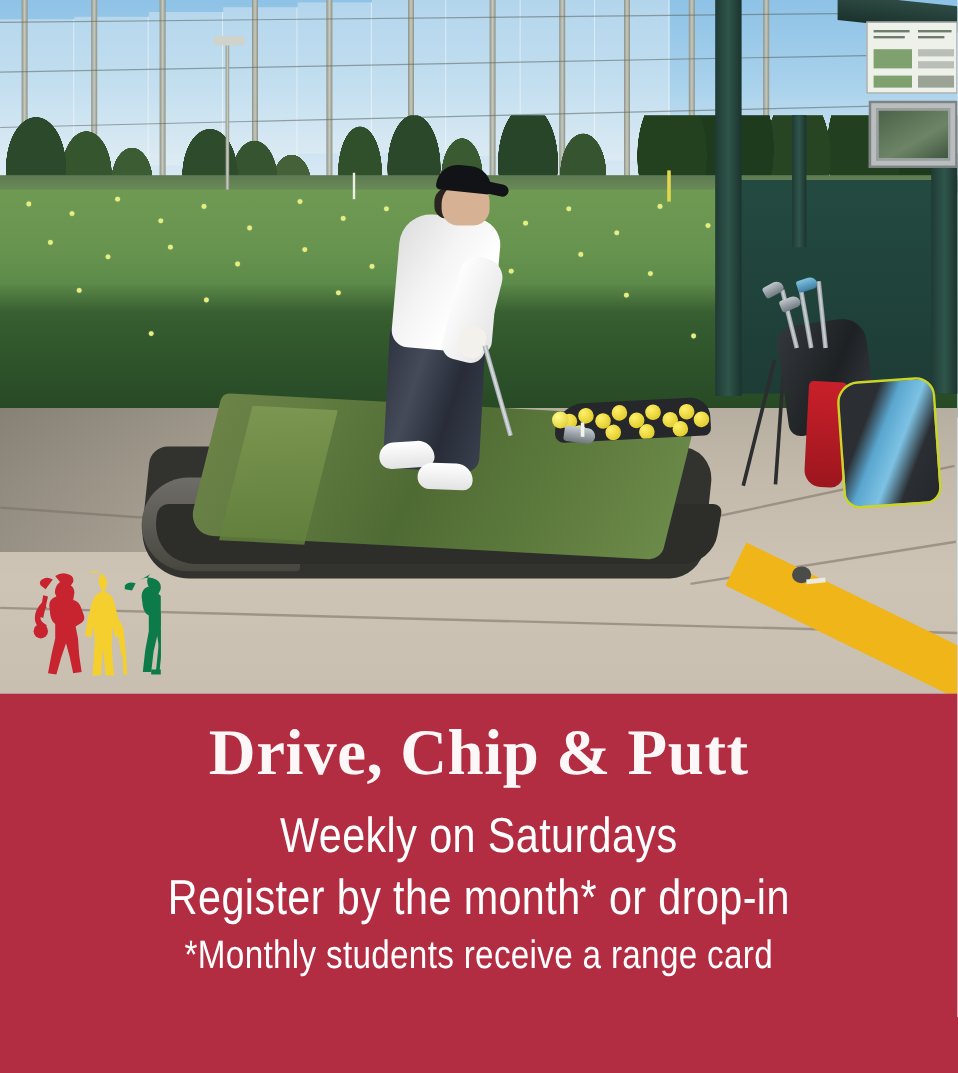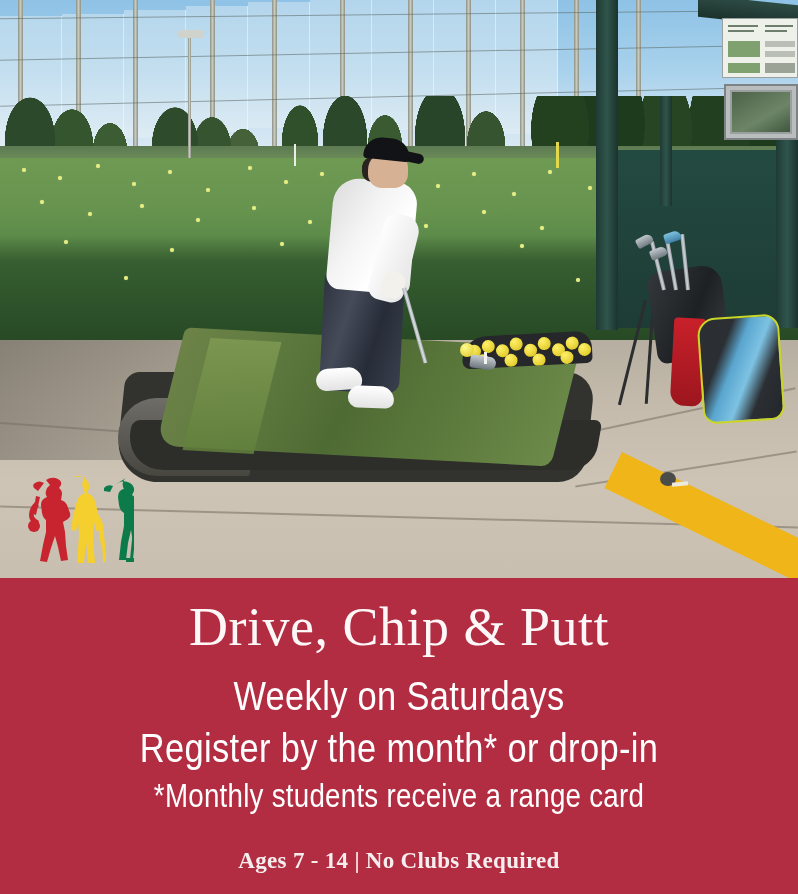--- a/index.html
+++ b/index.html
@@ -264,21 +264,21 @@
 
   
   #banner {
     position:absolute; left:0; top:578px;
     width:798px; height:316px;
     background:#b32d42;
     text-align:center;
   }
   #title {
     font-family:"Liberation Serif", serif;
-    font-weight:normal;
+    font-weight:bold;
     color:#fdf7f7;
     font-size:54px;
     letter-spacing:0.5px;
     line-height:1;
     padding-top:22px;
   }
   .subline {
     font-family:"Liberation Sans", sans-serif;
     color:#ffffff;
     font-weight:400;
@@ -498,16 +498,15 @@
       </svg>
     </div>
 
   </div>
 
   <div id="banner">
     <div id="title">Drive, Chip &amp; Putt</div>
     <div id="sub1" class="subline">Weekly on Saturdays</div>
     <div id="sub2" class="subline">Register by the month* or drop-in</div>
     <div id="sub3" class="subline">*Monthly students receive a range card</div>
-    <div id="footnote">Ages 7 - 14 | No Clubs Required</div>
   </div>
 
 </div>
 
 </body></html>

